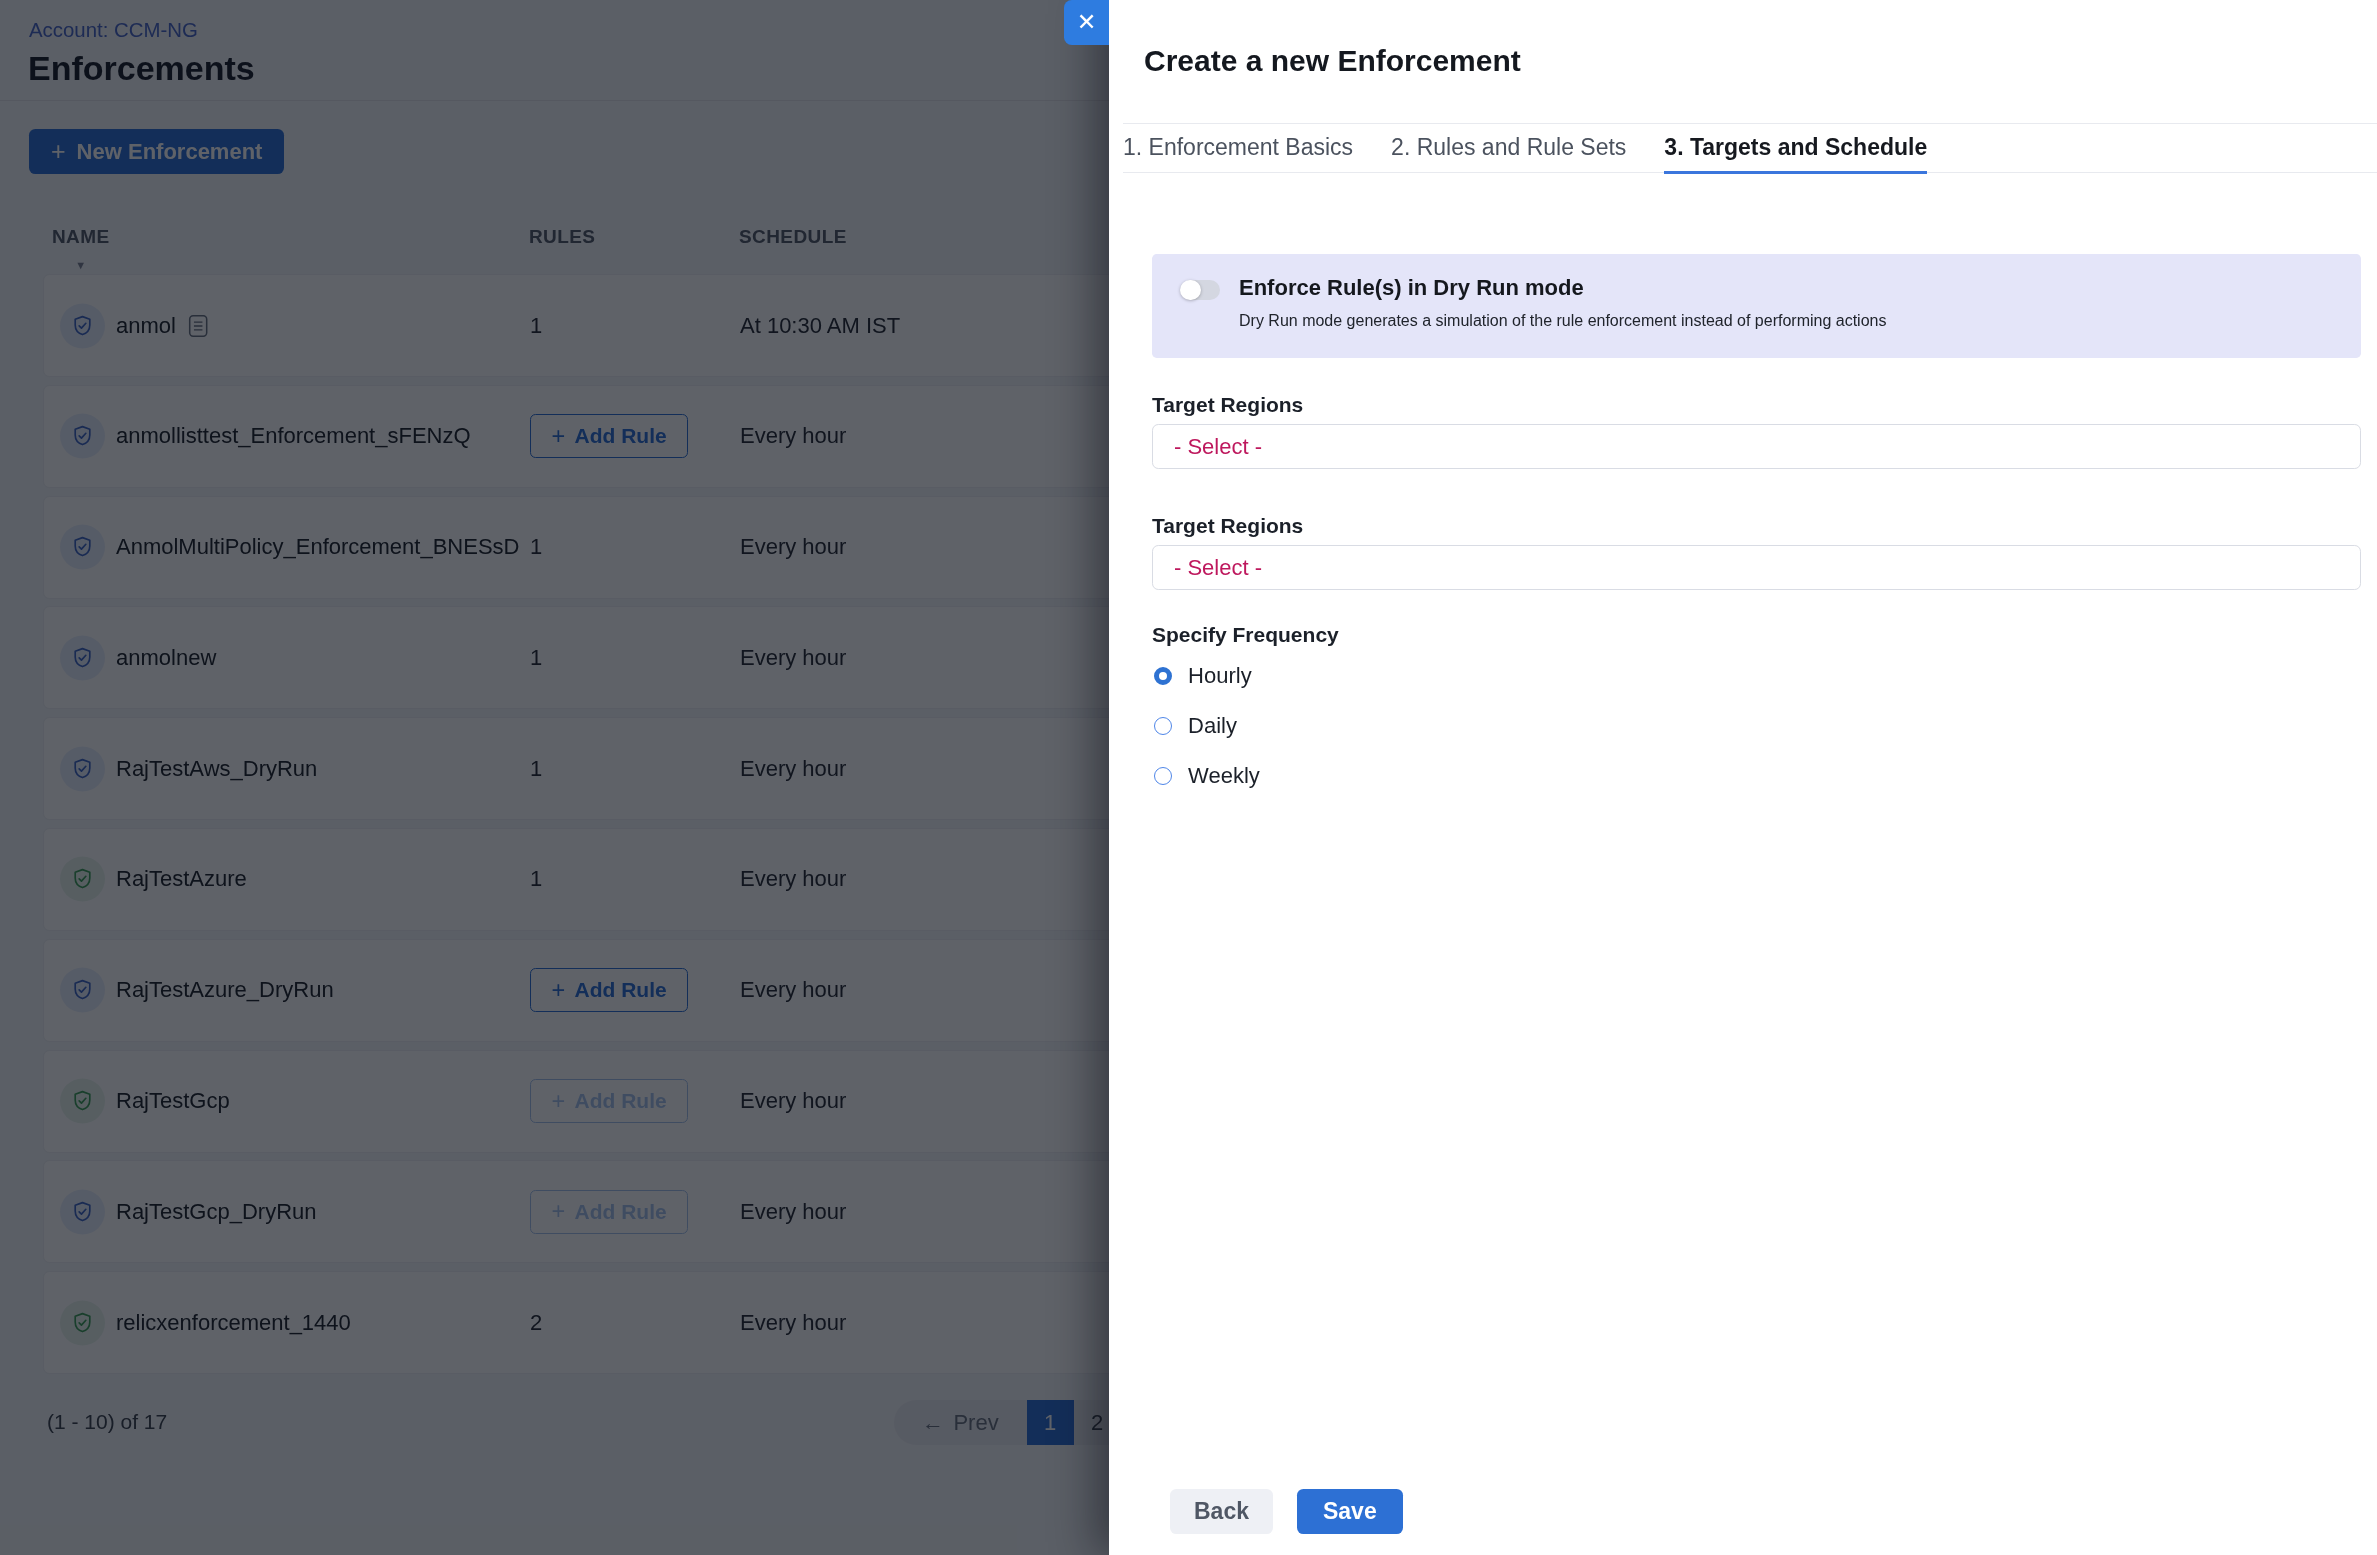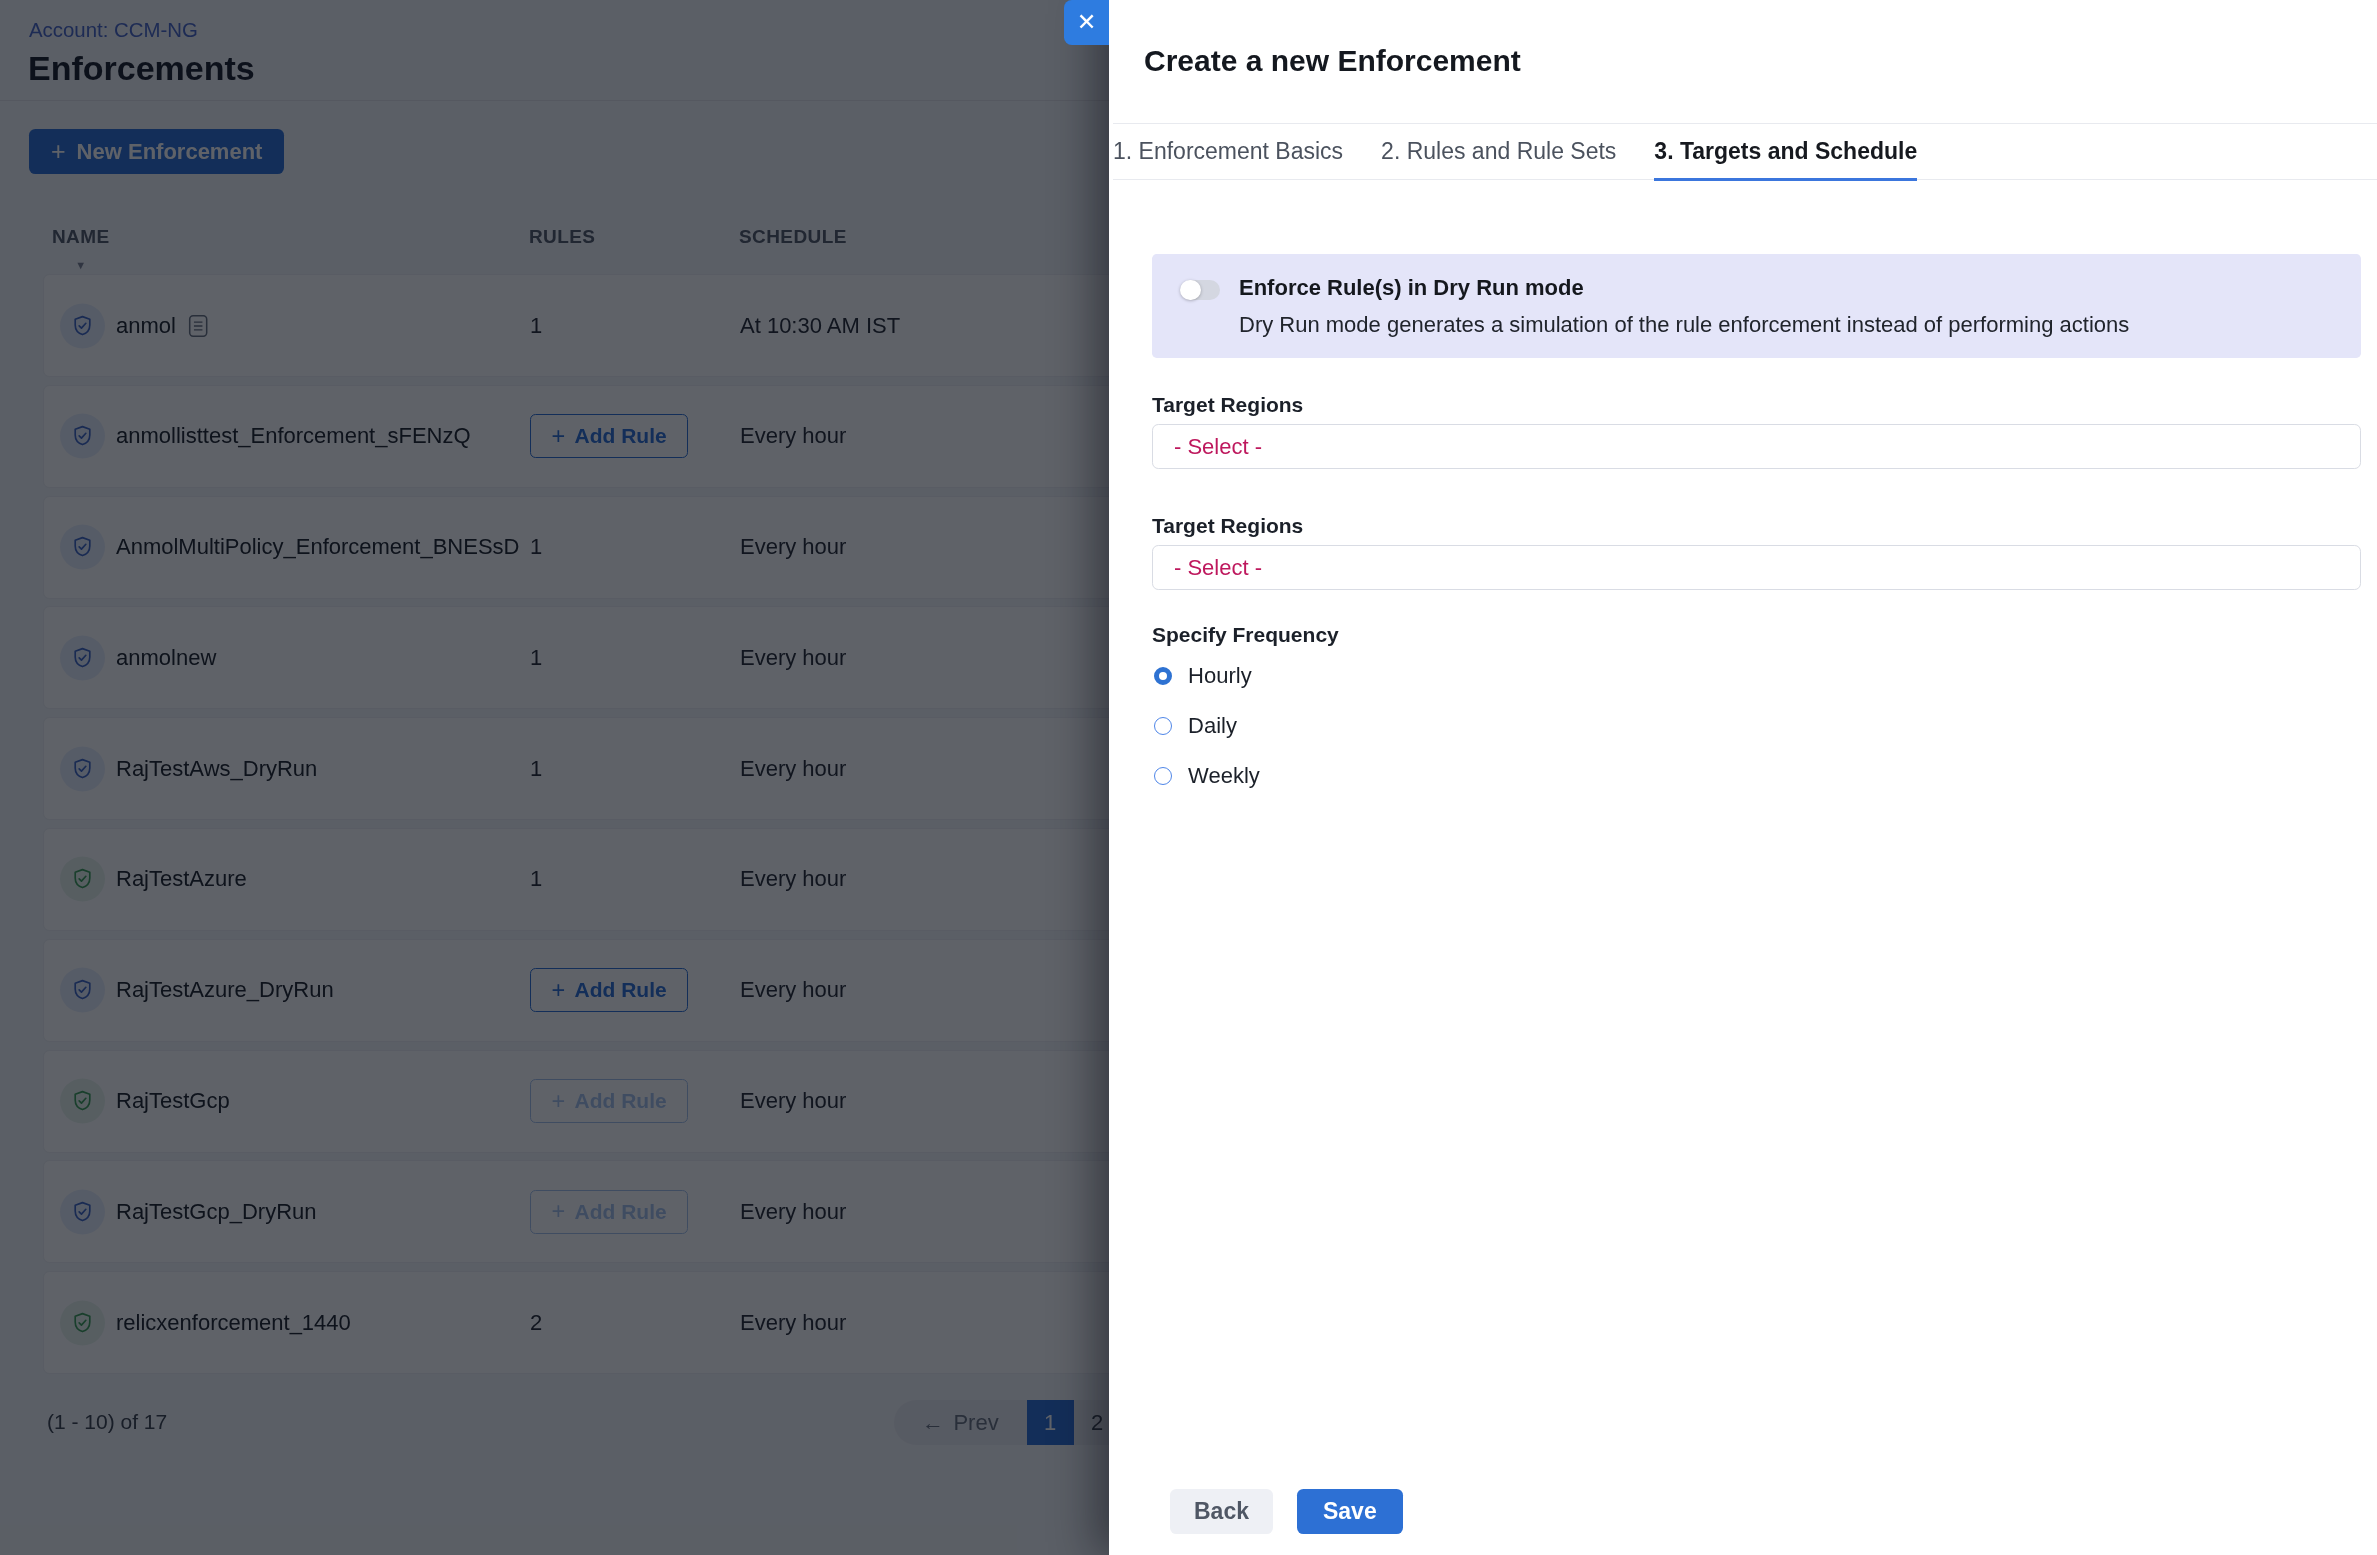--- a/index.html
+++ b/index.html
@@ -46,34 +46,34 @@
 
   
   .backdrop{position:absolute;inset:0;background:rgba(5,10,18,0.64);z-index:10;}
 
   
   .drawer{position:absolute;top:0;right:0;width:1268px;height:1556px;background:#ffffff;z-index:20;
     box-shadow:-14px 0 41px rgba(8,12,20,0.45);}
   .btn-close{position:absolute;left:-45px;top:0;width:45px;height:45px;background:#2e7ce0;color:#fff;border:none;
     border-radius:7.8px 0 0 7.8px;font-size:23.5px;line-height:1;cursor:pointer;display:flex;align-items:center;justify-content:center;font-family:inherit;}
   .drawer-title{position:absolute;left:35px;top:44px;margin:0;font-size:30px;font-weight:bold;color:#14181f;}
-  .tabs{position:absolute;top:123px;left:4px;right:0;height:57px;border-top:0.8px solid #e8eaef;border-bottom:0.8px solid #e8eaef;
+  .tabs{position:absolute;top:123px;left:14px;right:0;height:50px;border-top:0.8px solid #e8eaef;border-bottom:0.8px solid #e8eaef;
     display:flex;align-items:stretch;gap:38px;box-sizing:border-box;}
   .tab{display:flex;align-items:center;font-size:23px;color:#4b525e;cursor:pointer;border-bottom:3.9px solid transparent;margin-bottom:-2.4px;}
   .tab.active{color:#16191f;font-weight:bold;border-bottom-color:#3b76dd;}
 
   .content{position:absolute;top:181px;left:43px;right:15.7px;}
   .dryrun{margin-top:73px;height:104px;background:#e4e5f9;border-radius:4.7px;display:flex;align-items:flex-start;
     padding:21px 0 0 29px;box-sizing:border-box;}
   .toggle{position:relative;width:39px;height:20.4px;margin-top:4.7px;background:#d4d7e1;border-radius:10.2px;cursor:pointer;flex:none;}
   .toggle .knob{position:absolute;left:-0.8px;top:0;width:20.4px;height:20.4px;background:#fff;border-radius:50%;
     box-shadow:0 0.8px 3.1px rgba(0,0,0,.28);}
   .dry-texts{margin-left:19px;}
   .dry-label{font-size:22px;font-weight:bold;color:#15181e;}
-  .dry-desc{margin-top:11px;font-size:22px;color:#20242c;}
+  .dry-desc{margin-top:11px;font-size:16px;color:#20242c;}
 
   .f-label{display:block;margin:35px 0 7px;font-size:21px;font-weight:bold;color:#1b2029;}
   .f-label.second{margin-top:45px;}
   .select{height:45px;border:0.8px solid #d9dce4;border-radius:6.3px;background:#fff;display:flex;align-items:center;
     padding-left:21px;font-size:22px;color:#be185d;cursor:pointer;box-sizing:border-box;}
   .freq-label{margin:33px 0 15.7px;font-size:21px;font-weight:bold;color:#1b2029;}
   .radio-row{display:flex;align-items:center;gap:16.5px;margin-bottom:24px;padding-left:1.6px;cursor:pointer;}
   .radio{width:18px;height:18px;border-radius:50%;background:#fff;box-sizing:border-box;border:1.6px solid #4f86e8;flex:none;}
   .radio.on{border:5.5px solid #2e72d2;}
   .radio-label{font-size:22px;color:#1b2029;}

